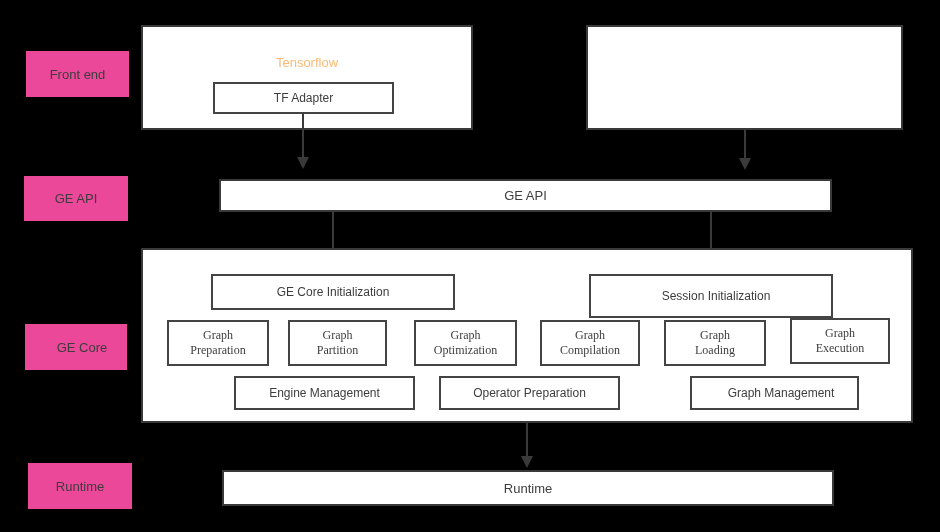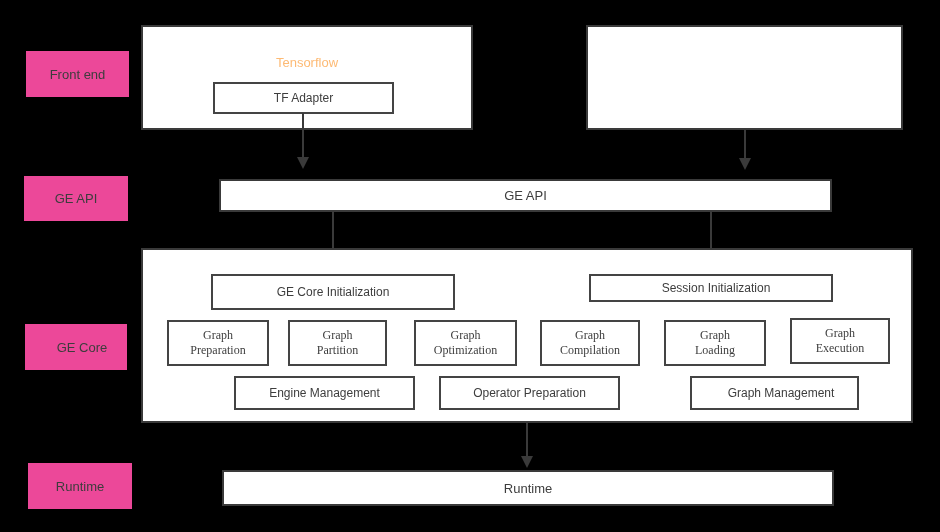--- a/index.html
+++ b/index.html
@@ -117,21 +117,21 @@
   <div class="arrowhead" style="left:327px; top:260px;"></div>
 
   <div class="connector vline" style="left:710px; top:211px; height:52px;"></div>
   <div class="arrowhead" style="left:705px; top:260px;"></div>
 
   <div class="container" style="left:141px; top:248px; width:772px; height:175px;"></div>
 
   <div class="sub" style="left:211px; top:274px; width:244px; height:36px;">
     <span>GE Core Initialization</span>
   </div>
-  <div class="sub" style="left:589px; top:274px; width:244px; height:28px;padding-left:10px;">
+  <div class="sub" style="left:589px; top:274px; width:244px; height:44px;padding-left:10px;">
     <span>Session Initialization</span>
   </div>
 
   <div class="sub two-line" style="left:167px; top:320px; width:102px; height:46px;">
     <span class="two-line">Graph
 Preparation</span>
   </div>
   <div class="sub two-line" style="left:288px; top:320px; width:99px; height:46px;">
     <span class="two-line">Graph
 Partition</span>

